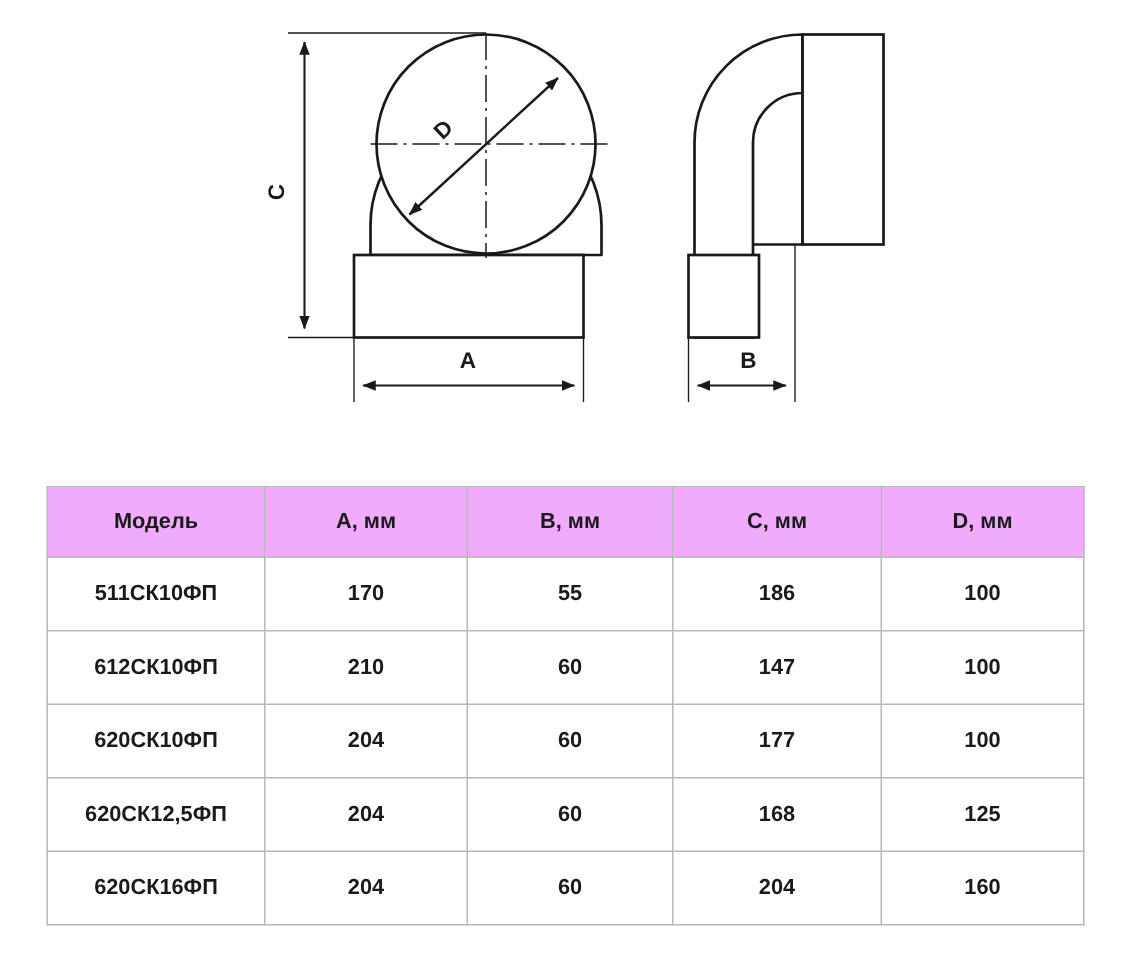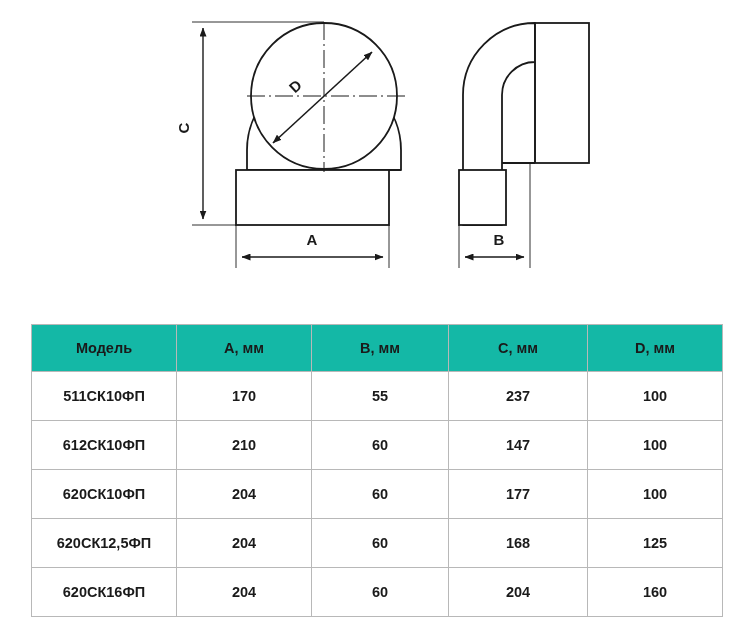--- a/index.html
+++ b/index.html
@@ -36,21 +36,21 @@
   table.spec th, table.spec td {
     border: 1px solid #b8b8b8;
     text-align: center;
     font-size: 14.5px;
     color: #1a1a1a;
     height: 48px;
     padding: 0 4px;
     vertical-align: middle;
   }
   table.spec thead th {
-    background: #14b8a6;
+    background: #f0abfc;
     font-weight: bold;
     height: 46px;
   }
   table.spec tbody td {
     font-weight: bold;
   }
   table.spec col.c0 { width: 145px; }
   table.spec col.c1 { width: 135px; }
   table.spec col.c2 { width: 137px; }
   table.spec col.c3 { width: 139px; }
@@ -147,21 +147,21 @@
         <th>B, мм</th>
         <th>C, мм</th>
         <th>D, мм</th>
       </tr>
     </thead>
     <tbody>
       <tr>
         <td>511СК10ФП</td>
         <td>170</td>
         <td>55</td>
-        <td>237</td>
+        <td>186</td>
         <td>100</td>
       </tr>
       <tr>
         <td>612СК10ФП</td>
         <td>210</td>
         <td>60</td>
         <td>147</td>
         <td>100</td>
       </tr>
       <tr>

